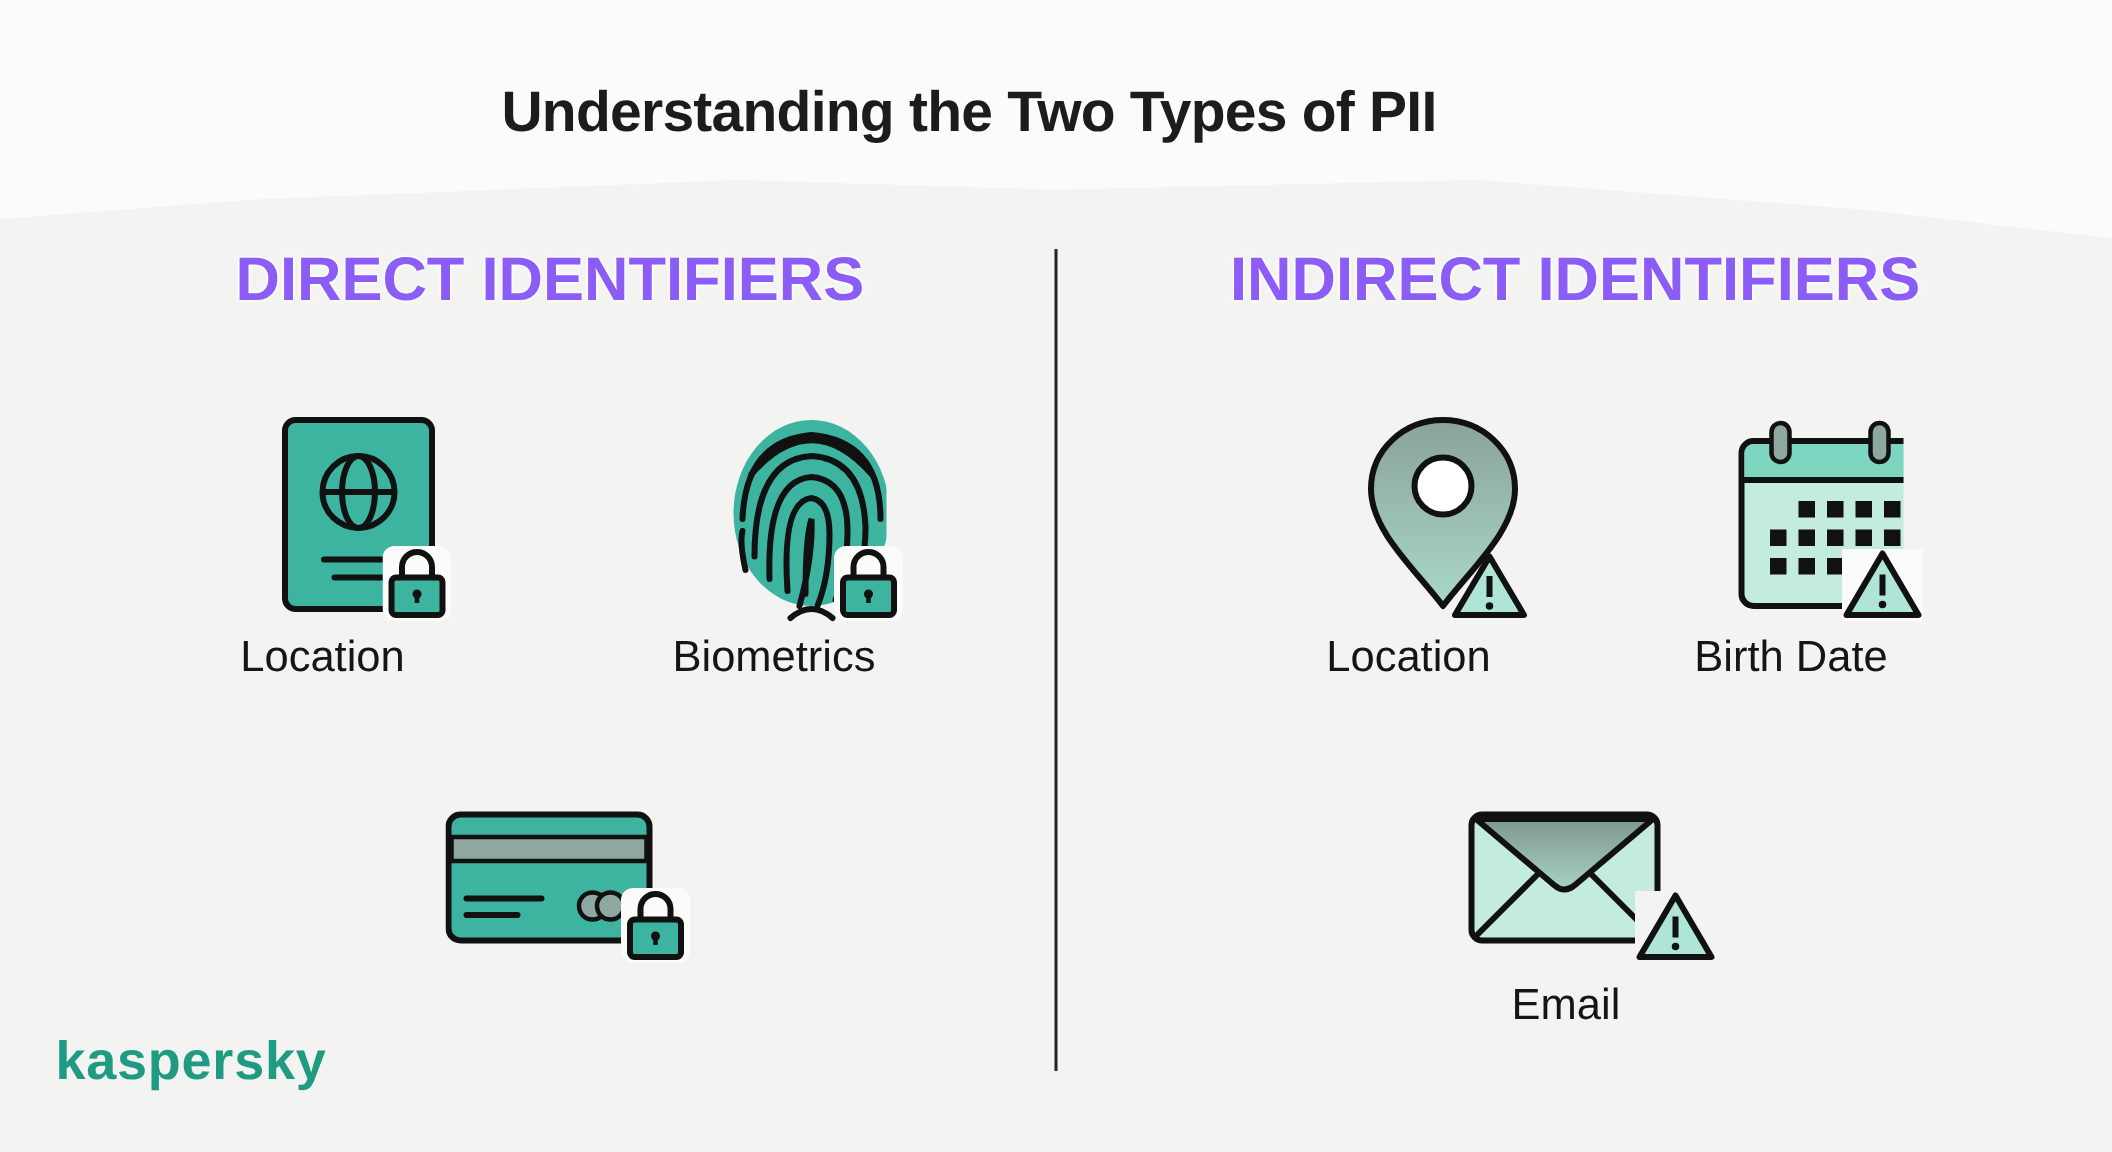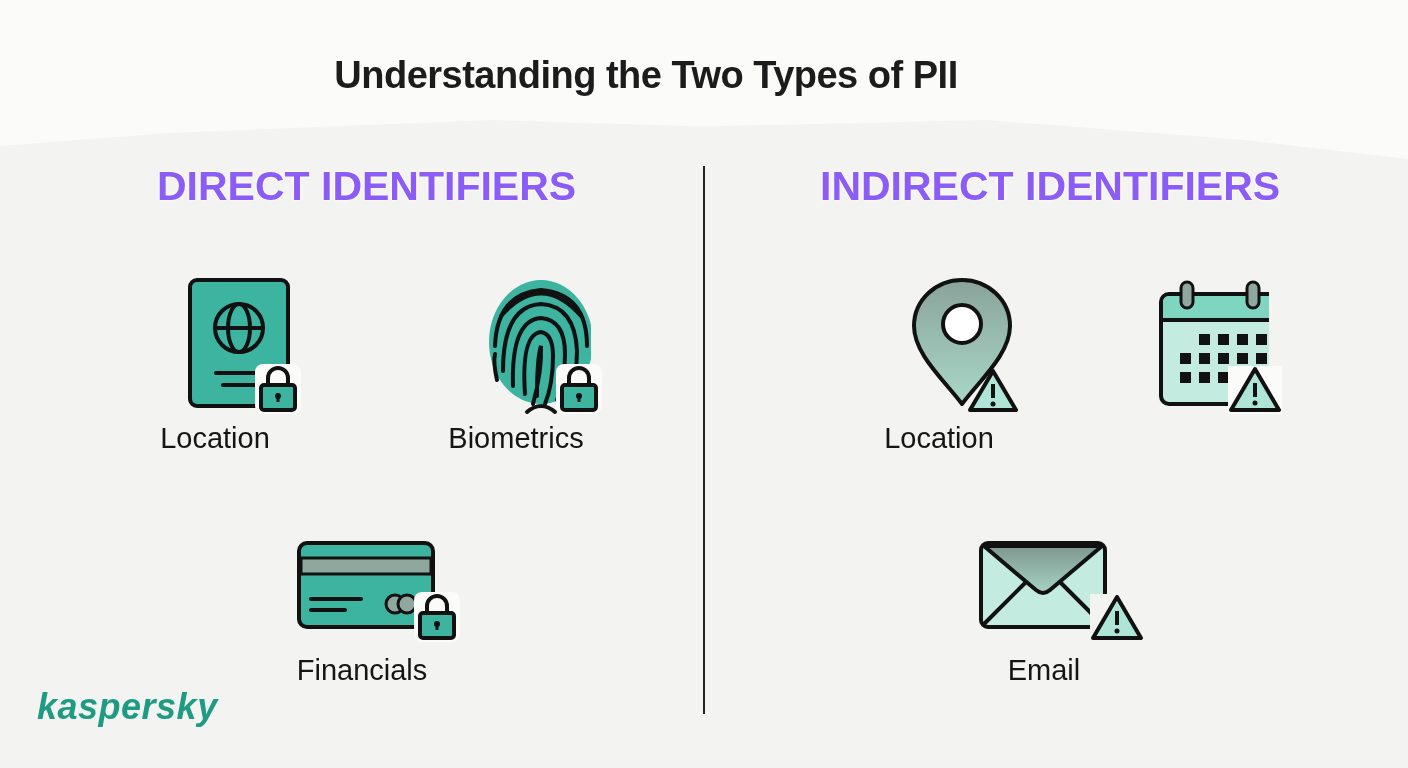--- a/index.html
+++ b/index.html
@@ -24,21 +24,21 @@
   .divider {
     position:absolute; left:703px; top:166px; width:2px; height:548px; background:#222;
   }
   .item { position:absolute; width:200px; text-align:center; }
   .item svg { display:block; margin:0 auto; }
   .item .label {
     display:block; font-size:29px; color:#151515; margin-top:6px;
   }
   .logo {
     position:absolute; left:37px; top:686px; font-size:36px; color:#1f9b84;
-    font-weight:bold; letter-spacing:0.5px;font-style:italic;
+    font-weight:bold; letter-spacing:0.5px;
   }
 </style>
 </head>
 <body>
 
 <div class="bg-panel"></div>
 
 <h1 class="title" style="margin:0;">Understanding the Two Types of PII</h1>
 
 <div class="section-title" style="left:157px;">DIRECT IDENTIFIERS</div>
@@ -101,21 +101,20 @@
     <circle cx="98" cy="64" r="9" fill="#8fa89f" stroke="#111" stroke-width="3"></circle>
     <circle cx="110" cy="64" r="9" fill="#8fa89f" stroke="#111" stroke-width="3"></circle>
   </svg>
   <svg style="position:absolute; left:152px; top:52px;" width="46" height="50" viewBox="0 0 46 50">
     <rect x="0" y="0" width="46" height="50" rx="8" fill="#fbfbfa"></rect>
     <path d="M13 22 V14 a10 10 0 0 1 20 0 V22" fill="none" stroke="#111" stroke-width="4"></path>
     <rect x="6" y="21" width="34" height="25" rx="3" fill="#3cb4a0" stroke="#111" stroke-width="4"></rect>
     <circle cx="23" cy="32" r="3" fill="#111"></circle>
       <rect x="21.5" y="32" width="3" height="6" fill="#111"></rect>
   </svg>
-  <span class="label" style="margin-top:24px;">Financials</span>
 </div>
 
 <div class="item" style="left:839px; top:276px;">
   <svg width="150" height="140" viewBox="0 0 150 140">
     <defs>
         <linearGradient id="pinG" x1="0" y1="0" x2="0" y2="1">
           <stop offset="0" stop-color="#8aa39a"></stop>
           <stop offset="1" stop-color="#a9d8c8"></stop>
         </linearGradient>
       </defs>
@@ -152,20 +151,21 @@
         <rect x="99" y="96" width="11" height="11"></rect>
         <rect x="118" y="96" width="11" height="11"></rect>
     </g>
   </svg>
   <svg style="position:absolute; left:134px; top:90px;" width="54" height="48" viewBox="0 0 54 48">
     <rect x="0" y="0" width="54" height="48" fill="#fbfbfa"></rect>
     <path d="M27 3 L51 44 L3 44 Z" fill="#aee5d6" stroke="#111" stroke-width="4" stroke-linejoin="round"></path>
     <line x1="27" y1="17" x2="27" y2="31" stroke="#111" stroke-width="4"></line>
     <circle cx="27" cy="37" r="2.5" fill="#111"></circle>
   </svg>
+  <span class="label">Birth Date</span>
 </div>
 
 <div class="item" style="left:944px; top:540px;">
   <svg width="150" height="92" viewBox="0 0 150 92" style="margin-left:34px;">
     <defs>
         <linearGradient id="envG" x1="0" y1="0" x2="0" y2="1">
           <stop offset="0" stop-color="#7f988f"></stop>
           <stop offset="1" stop-color="#a6d3c4"></stop>
         </linearGradient>
       </defs>

